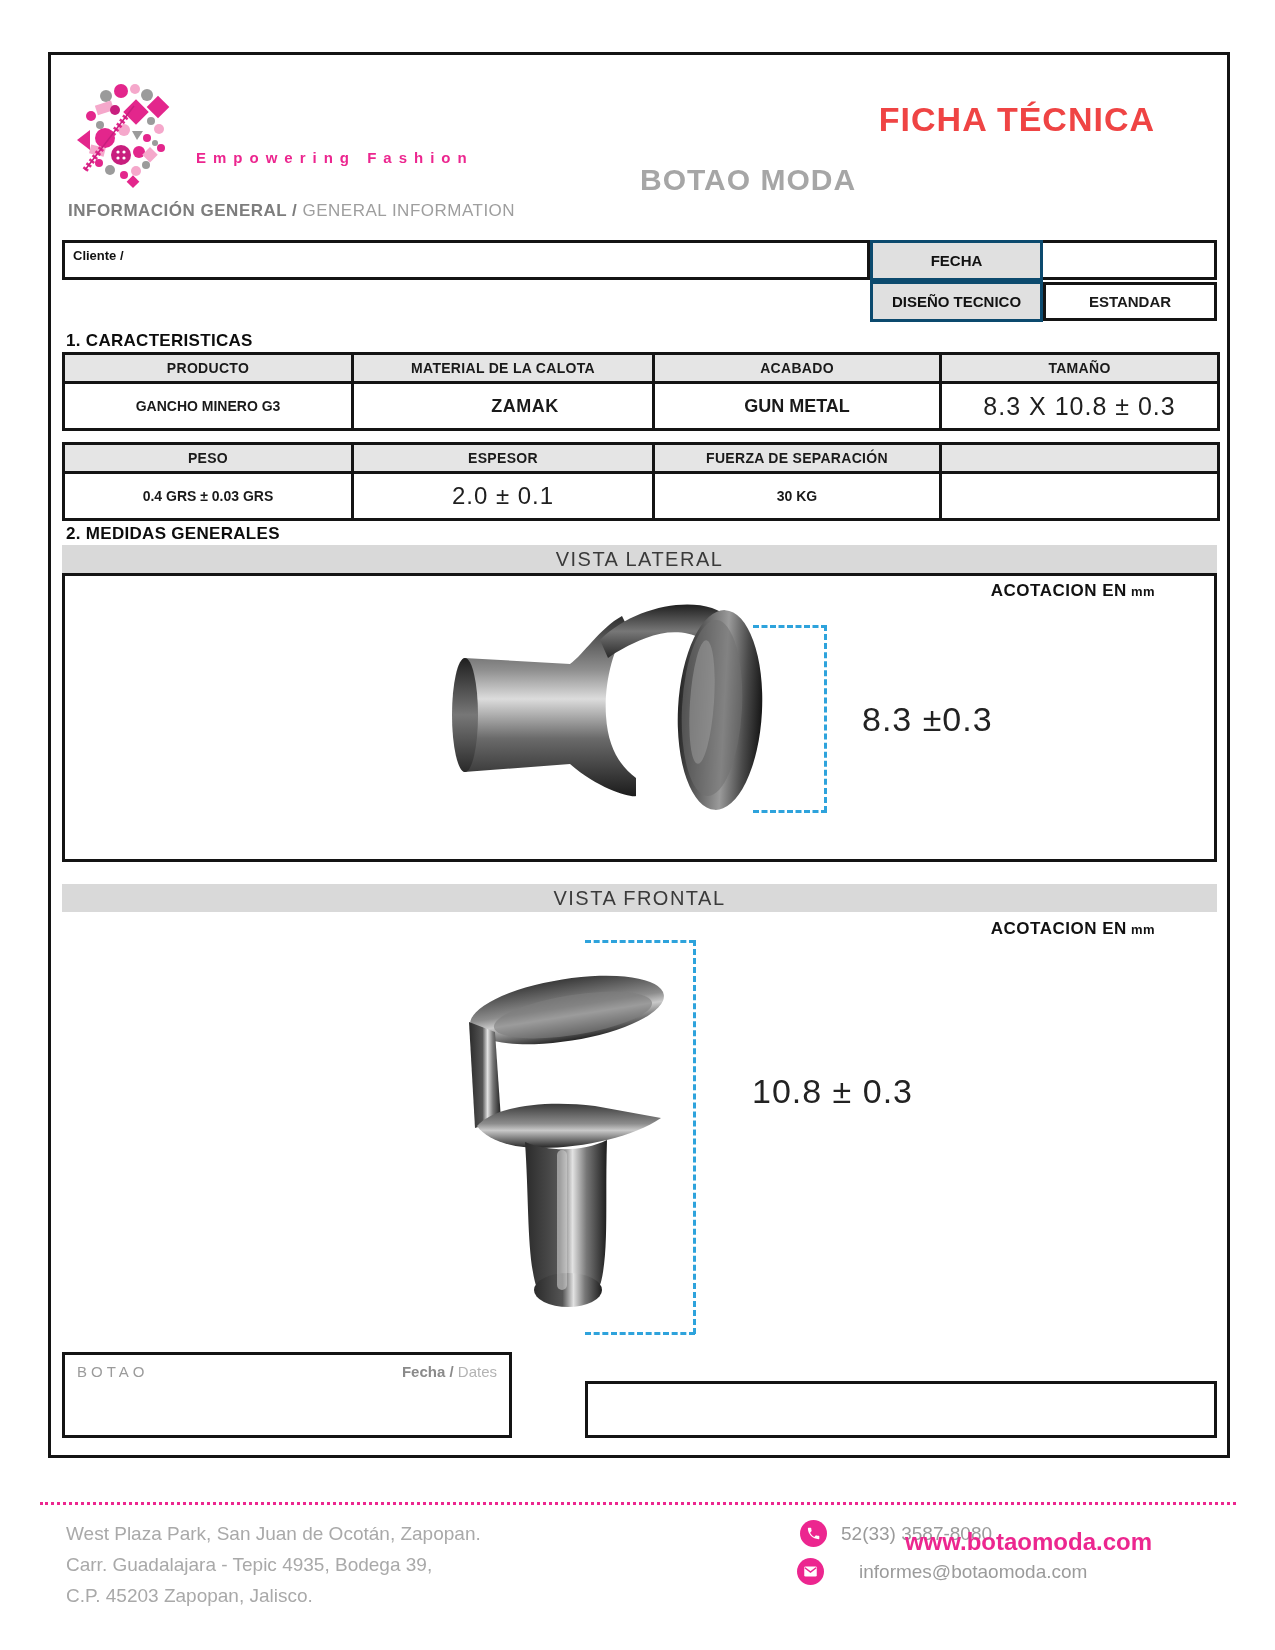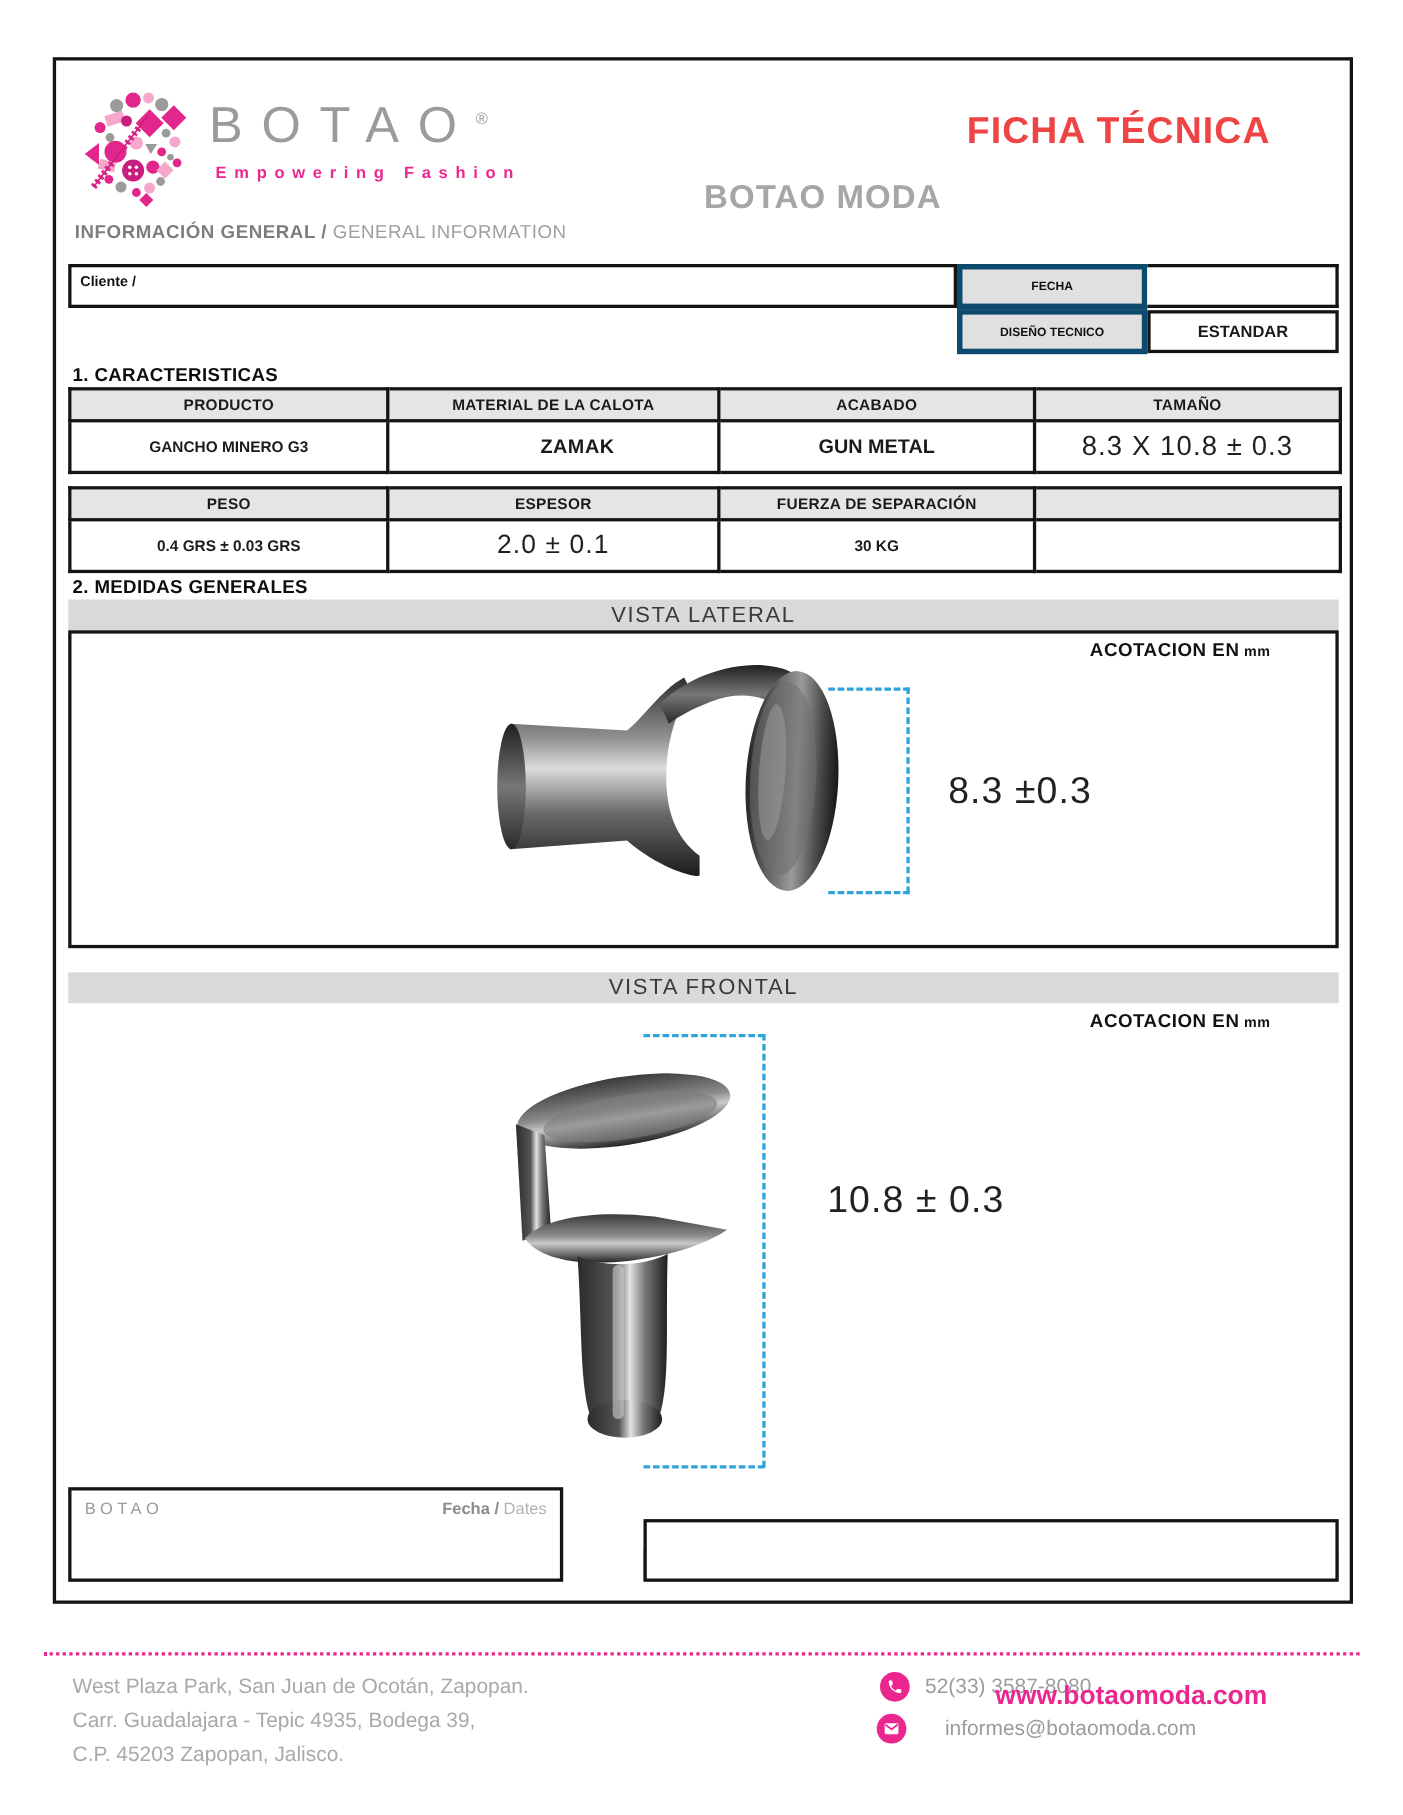--- a/index.html
+++ b/index.html
@@ -18,22 +18,22 @@
   .doc-title { left:640px; top:100px; width:515px; text-align:right; font-size:34px; font-weight:bold; color:#ef4444; letter-spacing:1px; }
   .doc-subtitle { left:640px; top:163px; width:515px; text-align:left; font-size:30px; font-weight:bold; color:#a6a6a6; letter-spacing:1px; }
 
   .info-heading { left:68px; top:201px; font-size:17px; letter-spacing:0.5px; }
   .info-heading .hb { font-weight:bold; color:#7d7d7d; }
   .info-heading .hl { font-weight:300; color:#9e9e9e; }
 
   
   .cliente-box { left:62px; top:240px; width:808px; height:40px; border:3px solid #141414; background:#fff;
                  font-size:13px; font-weight:bold; color:#111; padding:5px 8px; }
-  .gray-cell { background:#e0e0e0; border:5px solid #0c4a6e; display:flex; align-items:center; justify-content:center;
-               font-size:11px; font-weight:bold; color:#111; }
+  .gray-cell { background:#e0e0e0; border:3px solid #0c4a6e; display:flex; align-items:center; justify-content:center;
+               font-size:15px; font-weight:bold; color:#111; }
   .fecha-cell { left:870px; top:240px; width:173px; height:41px; }
   .fecha-value { left:1043px; top:240px; width:174px; height:40px; border:3px solid #141414; border-left:none; background:#fff; }
   .diseno-cell { left:870px; top:281px; width:173px; height:41px; }
   .estandar-cell { left:1043px; top:282px; width:174px; height:39px; border:3px solid #141414; background:#fff;
                    display:flex; align-items:center; justify-content:center; font-size:15px; font-weight:bold; }
 
   .section-heading { font-size:17px; font-weight:bold; color:#0d0d0d; letter-spacing:0.3px; }
   .h-carac { left:66px; top:331px; }
   .h-medidas { left:66px; top:524px; }
 
@@ -134,21 +134,20 @@
       <circle cx="34" cy="90" r="5" fill="#9b9b9b"></circle>
       <circle cx="48" cy="95" r="4" fill="#e3268c"></circle>
       <circle cx="60" cy="91" r="5" fill="#f5a8cb"></circle>
       <circle cx="70" cy="85" r="4" fill="#9b9b9b"></circle>
       <rect x="53" y="97" width="9" height="9" transform="rotate(45 57 101)" fill="#e3268c"></rect>
       <line x1="9" y1="90" x2="58" y2="26" stroke="#e3268c" stroke-width="6" stroke-dasharray="2.5 2.5"></line>
       <line x1="9" y1="90" x2="58" y2="26" stroke="#c81e7e" stroke-width="1.5"></line>
     </g>
   </svg>
 
-  <div class="abs brand"><span>BOTAO</span><sup>®</sup></div>
   <div class="abs tagline">Empowering Fashion</div>
   <div class="abs doc-title">FICHA TÉCNICA</div>
   <div class="abs doc-subtitle">BOTAO MODA</div>
 
   <div class="abs cliente-box">Cliente /</div>
 
   <div class="abs info-heading">
     <span class="hb">INFORMACIÓN GENERAL /</span><span class="hl"> GENERAL INFORMATION</span>
   </div>
   <div class="abs gray-cell fecha-cell">FECHA</div>

